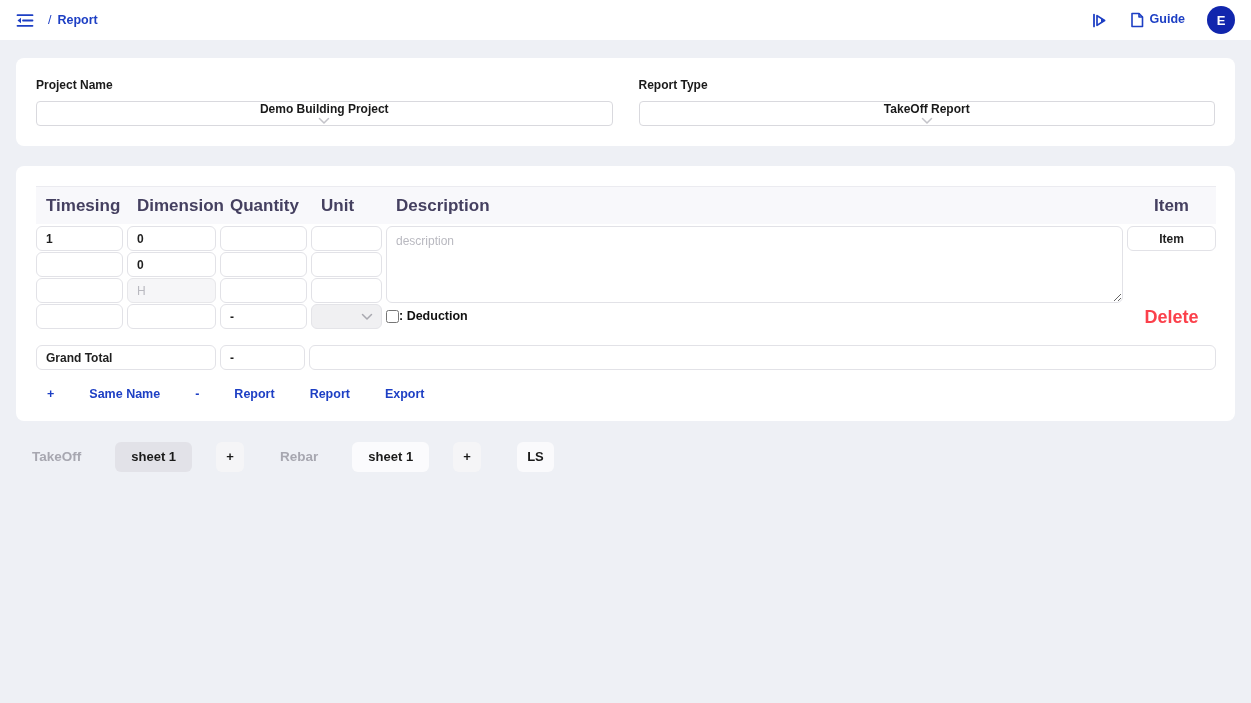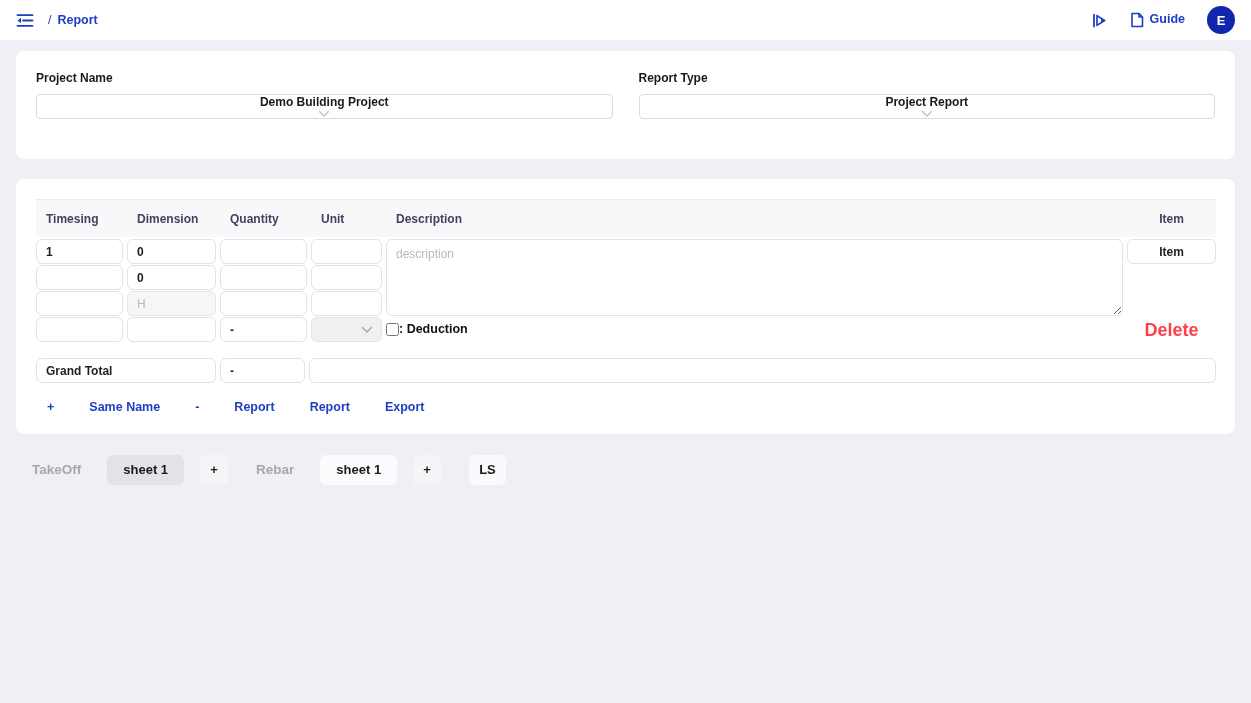--- a/index.html
+++ b/index.html
@@ -27,39 +27,39 @@
     width:28px; height:28px; border-radius:50%;
     background:#1126ad; color:#ffffff; font-weight:700; font-size:13px;
     display:flex; align-items:center; justify-content:center; cursor:pointer;
   }
 
   
   .card {
     background:#ffffff; border-radius:8px;
     margin:0 16px;
   }
-  .card-filters { margin-top:11px; height:108px; padding:20px 20px 0 20px; display:flex; gap:26px; }
+  .card-filters { margin-top:18px; height:88px; padding:20px 20px 0 20px; display:flex; gap:26px; }
   .field { flex:1; }
   .field-label { font-weight:700; font-size:12px; color:#1a1a1a; margin-bottom:9px; }
   .selectbox {
     height:25px; border:1px solid #d9d9de; border-radius:4px;
     display:flex; align-items:center; justify-content:space-between;
     padding:0 10px; cursor:pointer; background:#fff;flex-direction:column;
   }
   .selectbox .sel-value { font-weight:700; font-size:12px; color:#1a1a1a; }
 
   .card-table { margin-top:20px; height:255px; padding:20px 19px 0 20px; }
 
   
   .thead {
     height:38px; background:#f8f8fb; border-top:1px solid #ebebf0;
     display:grid; grid-template-columns:87px 89px 87px 71px 1fr 89px; column-gap:4px;
     align-items:center;
   }
-  .th { font-weight:700; font-size:12px; color:#454060; padding-left:10px; }
+  .th { font-weight:700; font-size:17px; color:#454060; padding-left:10px; }
   .th-item { text-align:center; padding-left:0; }
 
   
   .tgrid {
     margin-top:2px;
     display:grid; grid-template-columns:87px 89px 87px 71px 1fr 89px;
     grid-template-rows:repeat(4, 25px);
     column-gap:4px; row-gap:1px;
     align-items:start;
   }
@@ -98,21 +98,21 @@
   .gt-row { margin-top:16px; display:flex; gap:4px; }
   .gt-label-in { width:180px; font-weight:700; }
   .gt-q-in { width:85px; }
   .gt-desc-in { flex:1; font-weight:400; }
 
   
   .actions { margin-top:17px; display:flex; align-items:center; gap:35px; padding-left:11px; }
   .action-link { color:#1d3fc4; font-weight:700; font-size:12.5px; cursor:pointer; background:none; border:none; font-family:"Liberation Sans", sans-serif; }
 
   
-  .sheetbar { margin:20px 16px 0 16px; display:flex; align-items:center; padding-left:16px; gap:16px; height:31px; }
+  .sheetbar { margin:20px 16px 0 16px; display:flex; align-items:center; padding-left:16px; gap:24px; height:31px; }
   .sheet-group-label { color:#a7a7b0; font-weight:600; font-size:13.5px; margin-right:10px; }
   .sheet-tab {
     height:30px; padding:0 16px; border-radius:6px;
     display:flex; align-items:center; font-weight:700; font-size:13px; color:#1a1a1a;
     cursor:pointer; background:#fbfbfd;
   }
   .sheet-tab.active { background:#e2e2e8; }
   .sheet-add {
     height:30px; width:28px; border-radius:6px; background:#f5f5f7;
     display:flex; align-items:center; justify-content:center;
@@ -175,21 +175,21 @@
       <span>
         <svg width="12" height="8" viewBox="0 0 12 8">
             <path d="M1.5 1.5 L6 6 L10.5 1.5" fill="none" stroke="#c3c3c9" stroke-width="1.5" stroke-linecap="round" stroke-linejoin="round"></path>
           </svg>
       </span>
     </div>
   </div>
   <div class="field">
     <div class="field-label">Report Type</div>
     <div class="selectbox">
-      <span class="sel-value">Project Report</span>
+      <span class="sel-value">TakeOff Report</span>
       <span>
         <svg width="12" height="8" viewBox="0 0 12 8">
             <path d="M1.5 1.5 L6 6 L10.5 1.5" fill="none" stroke="#c3c3c9" stroke-width="1.5" stroke-linecap="round" stroke-linejoin="round"></path>
           </svg>
       </span>
     </div>
   </div>
 </div>
 
 <div class="card card-table">

